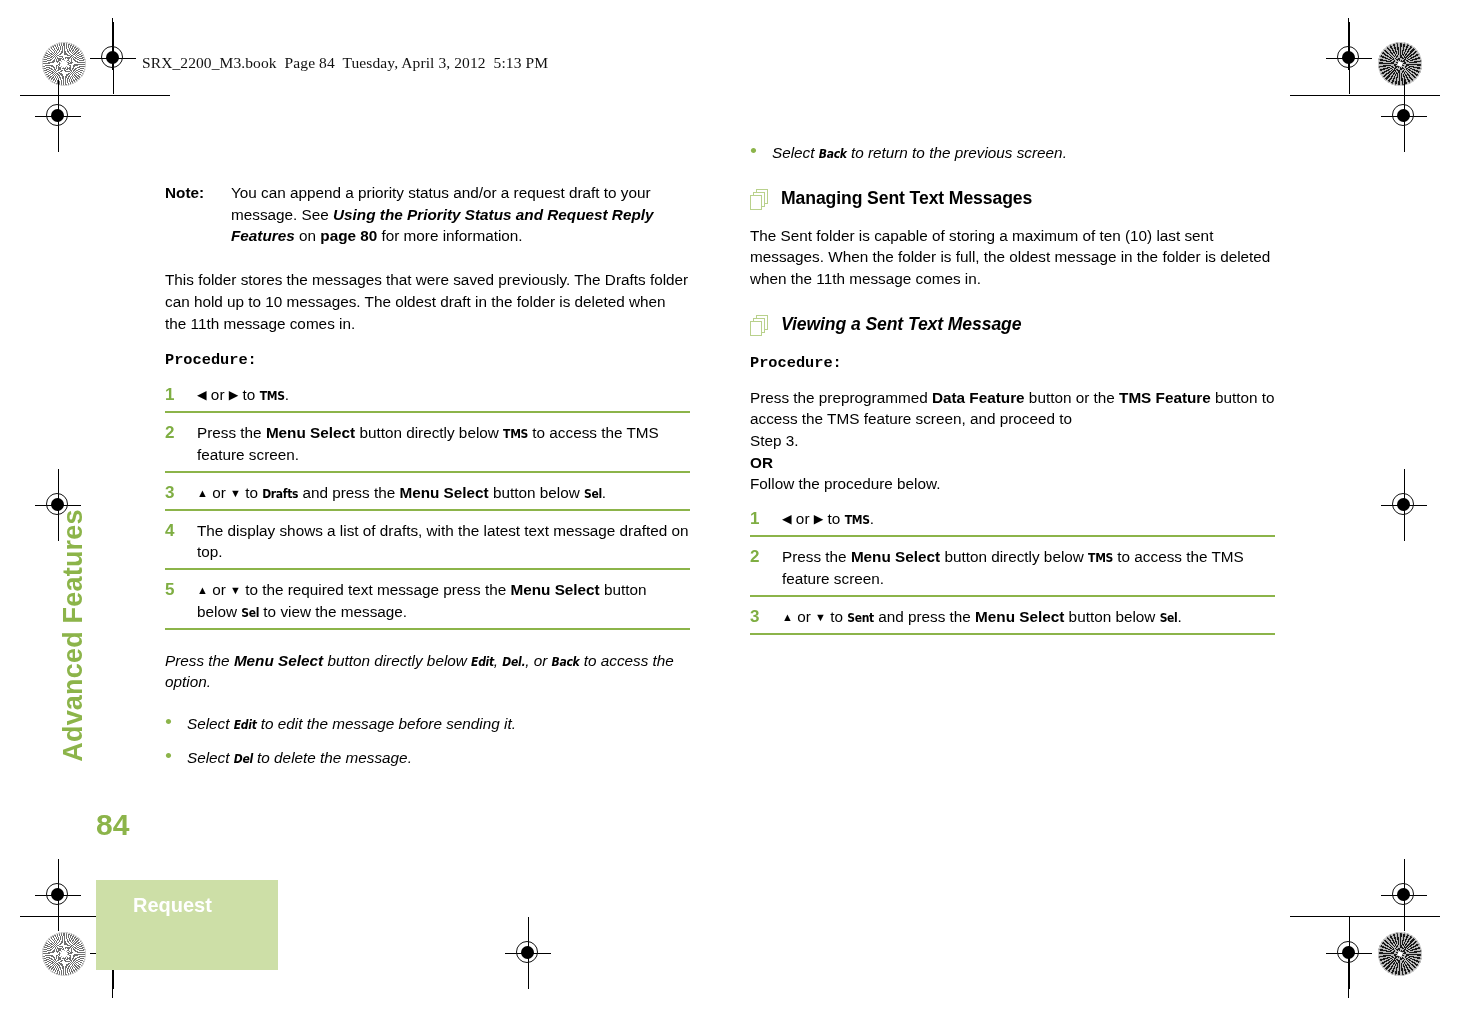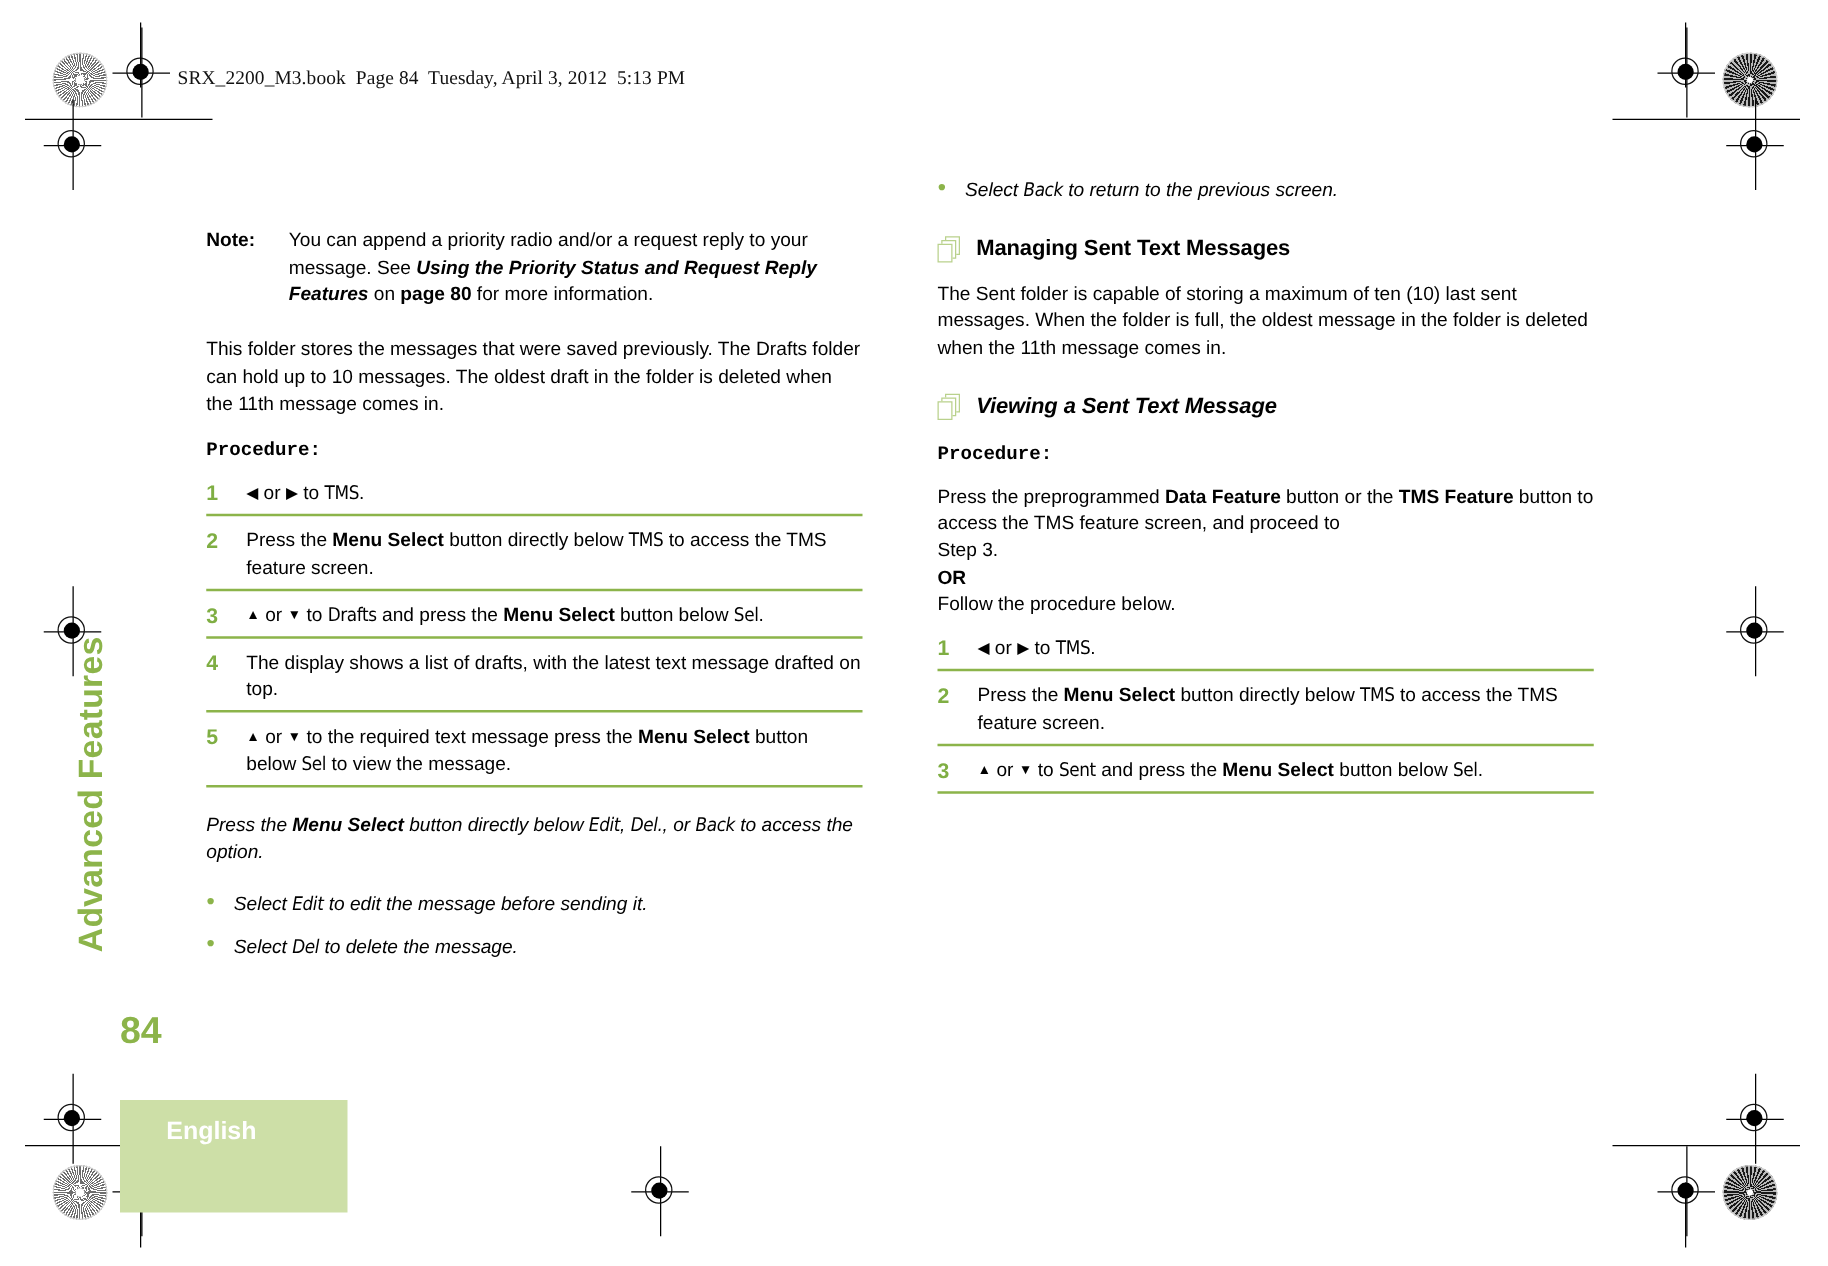--- a/index.html
+++ b/index.html
@@ -226,23 +226,23 @@
     line-height: 0.95;
   }
   .bullet-body { flex: 1; }
 
   .ital { font-style: italic; }
   b, .b { font-weight: bold; }
 
   
   .dev {
     font-family: "DejaVu Sans Condensed", "Liberation Sans Narrow", "Liberation Sans", sans-serif;
-    font-weight: normal;
+    font-weight: bold;
     letter-spacing: -0.3px;
-    font-size: 15px;
+    font-size: 12px;
   }
   .dev.it { font-style: italic; }
 
   .arrow {
     font-size: 12.5px;
     letter-spacing: 0;
     vertical-align: 1px;
   }
   .arrow.ud { font-size: 11px; vertical-align: 1.5px; }
 
@@ -330,28 +330,28 @@
 <div class="trimline" style="left:112px; top:946px; width:1.4px; height:52px;"></div>
 <div class="trimline" style="left:20px; top:916px; width:150px; height:1.4px;"></div>
 <div class="trimline" style="left:1348px; top:946px; width:1.4px; height:52px;"></div>
 <div class="trimline" style="left:1290px; top:916px; width:150px; height:1.4px;"></div>
 
 <div class="runhead">SRX_2200_M3.book  Page 84  Tuesday, April 3, 2012  5:13 PM</div>
 
 <div class="sidetab">Advanced Features</div>
 <div class="pagenum">84</div>
 <div class="langblock">
-  <span>English</span>
+  <span>Request</span>
 </div>
 
 <div class="col col-left">
 
   <div class="note">
     <div class="note-label">Note:</div>
-    <div class="note-body"><span>You can append a priority radio and/or a request reply to your message. See </span><b class="ital">Using the Priority Status and Request Reply Features</b><span> on </span><b>page 80</b><span> for more information.</span></div>
+    <div class="note-body"><span>You can append a priority status and/or a request draft to your message. See </span><b class="ital">Using the Priority Status and Request Reply Features</b><span> on </span><b>page 80</b><span> for more information.</span></div>
   </div>
 
 
   <p>This folder stores the messages that were saved previously. The Drafts folder can hold up to 10 messages. The oldest draft in the folder is deleted when the 11th message comes in.</p>
 
   <div class="proc-label">Procedure:</div>
 
   <div class="step">
     <div class="step-num">1</div>
     <div class="step-body"><span class="arrow">◀</span><span> or </span><span class="arrow">▶</span><span> to </span><span class="dev">TMS</span><span>.</span></div>

